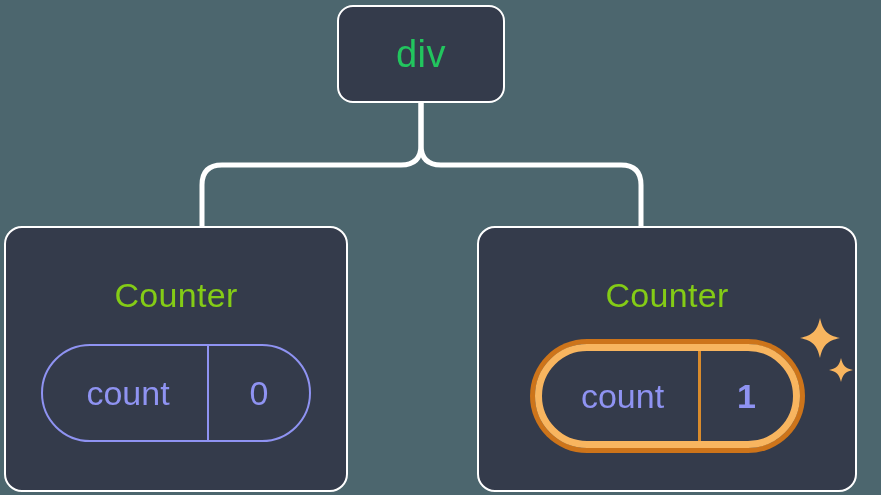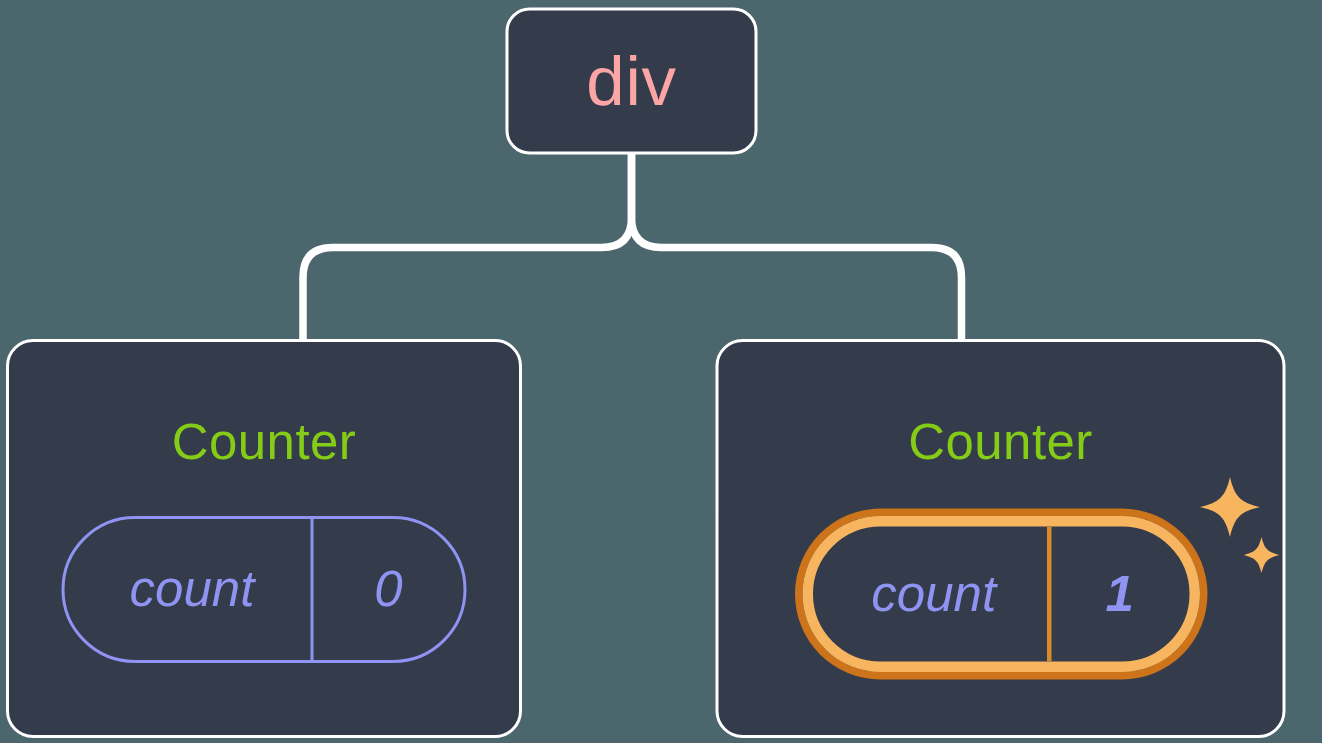--- a/index.html
+++ b/index.html
@@ -47,22 +47,22 @@
 
   #node-div {
     left: 337px;
     top: 5px;
     width: 168px;
     height: 98px;
     justify-content: center;
   }
 
   .node-tag {
-    color: #fca5a5;
-    font-size: 46px;
+    color: #22c55e;
+    font-size: 38px;
     font-weight: 300;
     letter-spacing: 0.5px;
     line-height: 1;
   }
 
   #node-counter-left {
     left: 4px;
     top: 226px;
     width: 344px;
     height: 266px;
@@ -86,21 +86,20 @@
     line-height: 1;
   }
 
   
   .pill-wrap {
     position: relative;
     margin-top: 32px;
     display: flex;
     align-items: center;
     justify-content: flex-end;
-    font-style: italic;
   }
 
   .pill {
     display: flex;
     align-items: stretch;
     border: 2px solid #8f93f2;
     border-radius: 999px;
     box-sizing: border-box;
     height: 98px;
     overflow: hidden;

